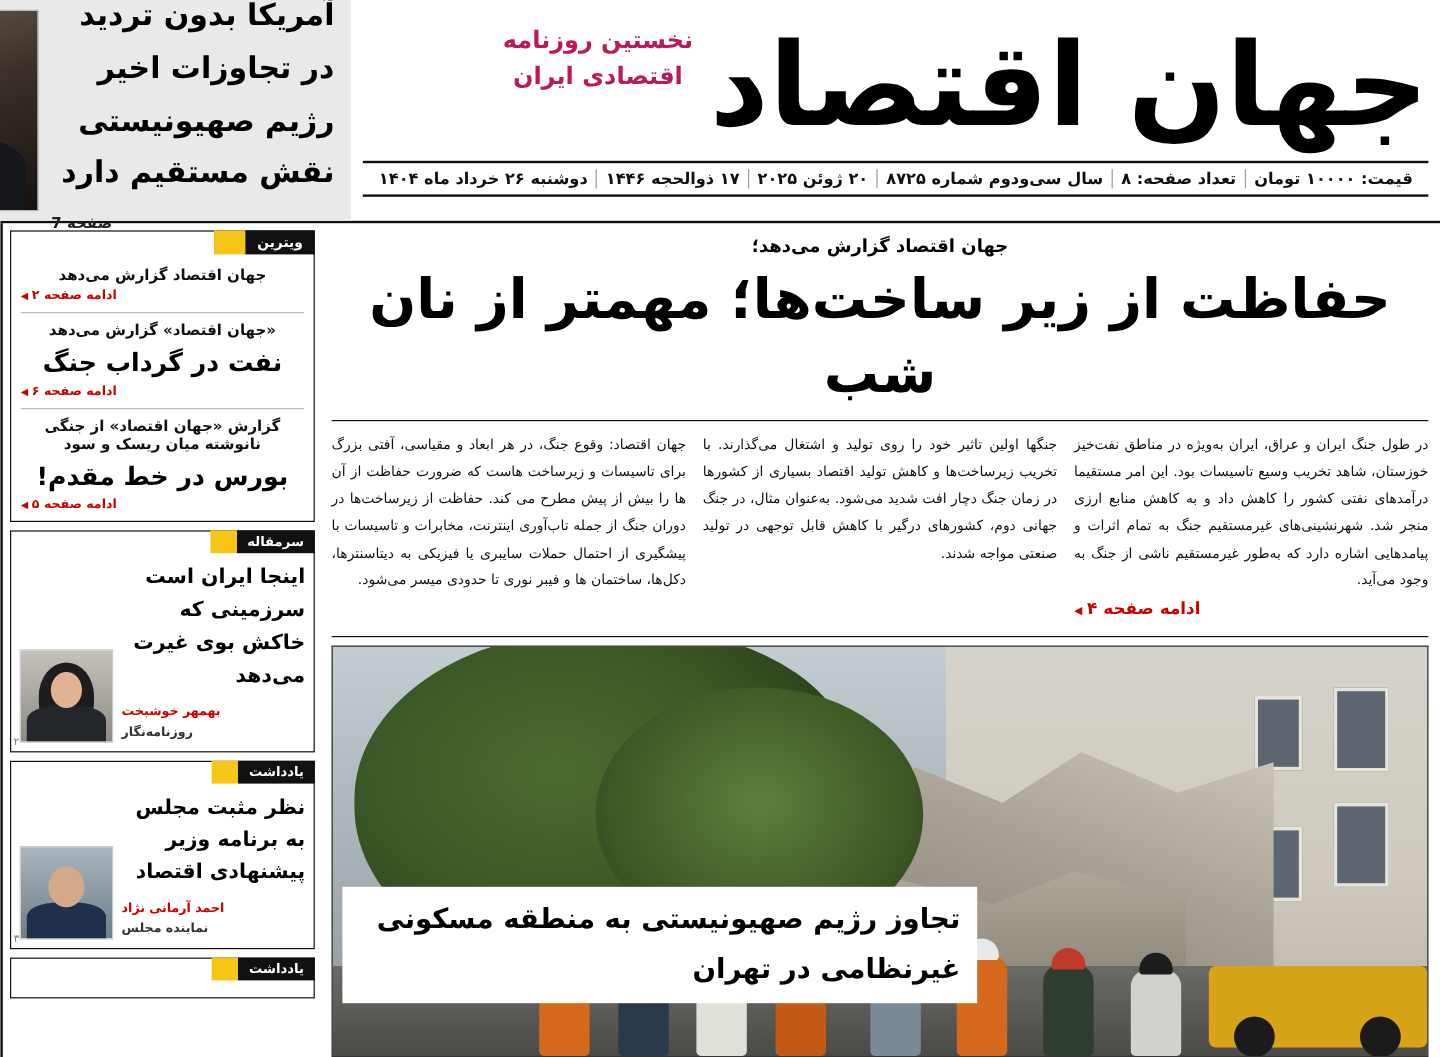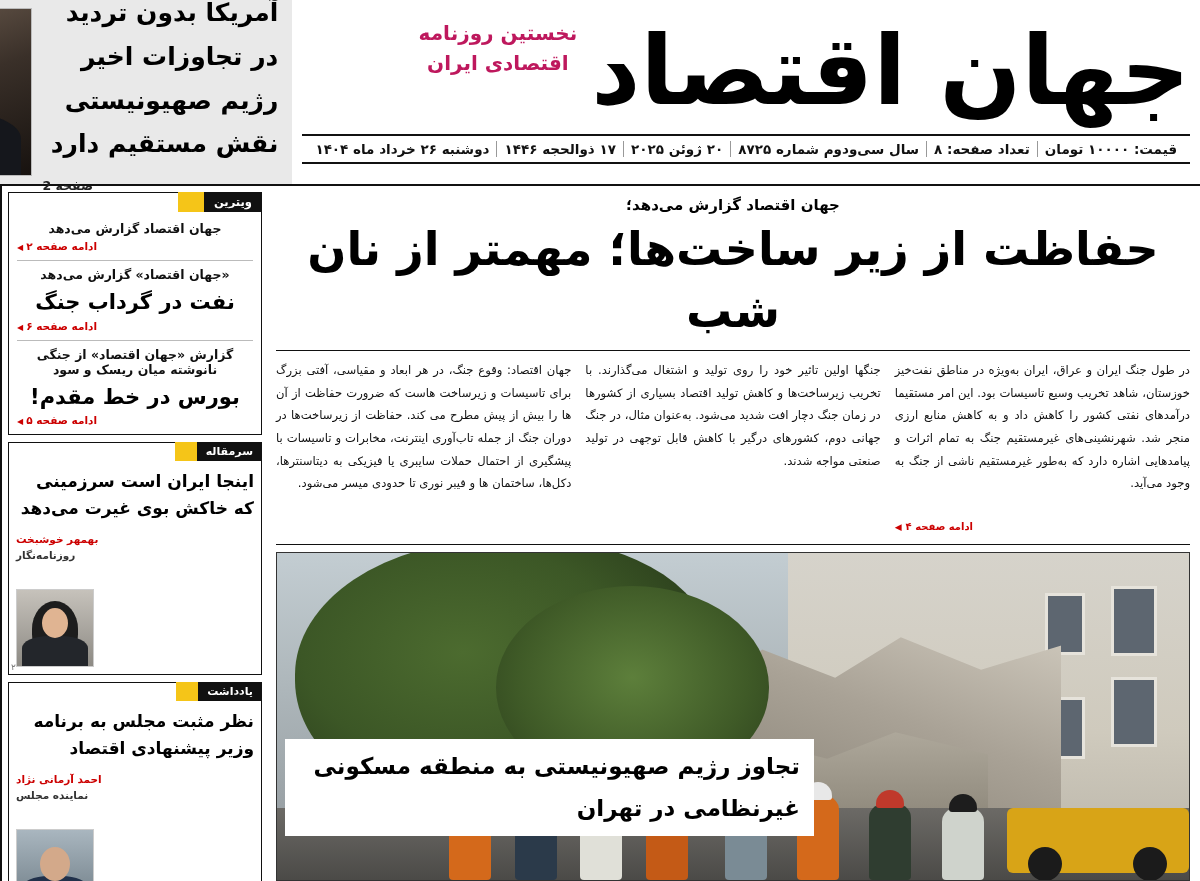--- a/index.html
+++ b/index.html
@@ -75,21 +75,21 @@
   .kicker { text-align:center; font-size:15px; font-weight:800; color:#000; padding: 4px 0 2px; }
   .headline {
     text-align:center; font-size: 46px; font-weight:900; line-height:1.35; color:#000;
     padding: 2px 4px 8px; letter-spacing:-0.5px;
   }
   .lead-cols {
     display:flex; flex-direction:row; gap:14px; border-top:1px solid #111; padding-top:8px;
     border-bottom:1px solid #111; padding-bottom: 8px; margin-bottom:7px;
   }
   .lead-col { flex:1 1 0; font-size:11.6px; line-height:1.95; text-align:justify; color:#111; }
-  .cont-tag { margin-top:22px; color:#c00; font-size:10px; font-weight:700; text-align:left; }
+  .cont-tag { margin-top:0; color:#c00; font-size:14px; font-weight:700; text-align:left; }
   .cont-tag::after{ content:"◀"; font-size:9px; margin-right:4px; color:#c00; }
 
   
   .photo-wrap { position:relative; flex:1 1 auto; overflow:hidden; border:1px solid #333; background:#9aa3a8; min-height: 0;}
   .sky { position:absolute; inset:0; background:linear-gradient(180deg,#c3cdd2 0%,#aeb7bb 40%,#8e9599 100%); }
   .bldg-right {
     position:absolute; right:0; top:0; width:44%; height:100%;
     background:linear-gradient(180deg,#d6d3cb 0%,#cfcabd 55%,#b7b2a6 100%);
   }
   .bldg-right .win {
@@ -137,21 +137,21 @@
   .box-tab::before{
     content:""; position:absolute; left:-26px; top:0; width:26px; height:100%; background:#f5c518;
   }
   .box-inner { padding-top: 22px; }
   .si-kicker { font-size: 12.5px; font-weight:700; color:#111; text-align:center; margin-bottom:4px; }
   .si-title { font-size: 21px; font-weight:900; line-height:1.6; color:#000; text-align:center; }
   .si-rule { border-top:1px solid #bbb; margin: 8px 0 6px; }
   .si-cont { color:#c00; font-size:10.5px; font-weight:700; text-align:left; }
   .si-cont::after{ content:"◀"; font-size:8px; margin-right:3px; }
 
-  .note { border:1.5px solid #111; padding: 5px 7px 7px; position:relative; display:flex; flex-direction:column; gap:7px; }
+  .note { border:1.5px solid #111; padding: 5px 7px 7px; position:relative; display:flex; flex-direction:row; gap:7px; }
   .note-head {
     position:absolute; top:-1px; right:-1px; background:#111; color:#fff; font-size:11px;
     font-weight:800; padding: 3px 9px;
   }
   .note-head::before{
     content:""; position:absolute; left:-22px; top:0; width:22px; height:100%; background:#f5c518;
   }
   .note-body { flex:1 1 auto; padding-top:20px; text-align:right; }
   .note-title { font-size: 17px; font-weight:900; line-height:1.6; color:#000; }
   .note-by { margin-top:8px; font-size:10.5px; font-weight:700; color:#333; text-align:left; line-height:1.6; }
@@ -186,21 +186,21 @@
         <span>سال سی‌ودوم شماره ۸۷۲۵</span>
         <span>۲۰ ژوئن ۲۰۲۵</span>
         <span>۱۷ ذوالحجه ۱۴۴۶</span>
         <span>دوشنبه ۲۶ خرداد ماه ۱۴۰۴</span>
       </div>
     </div>
 
     <div class="promo">
       <div class="promo-text">
         <h2>آمریکا بدون تردید در تجاوزات اخیر رژیم صهیونیستی نقش مستقیم دارد</h2>
-        <div class="promo-page">صفحه 2</div>
+        <div class="promo-page">صفحه 7</div>
       </div>
       <div class="promo-photo">
         <div class="pp-body"></div>
 
       </div>
     </div>
 
   </div>
 
   <div class="content">

